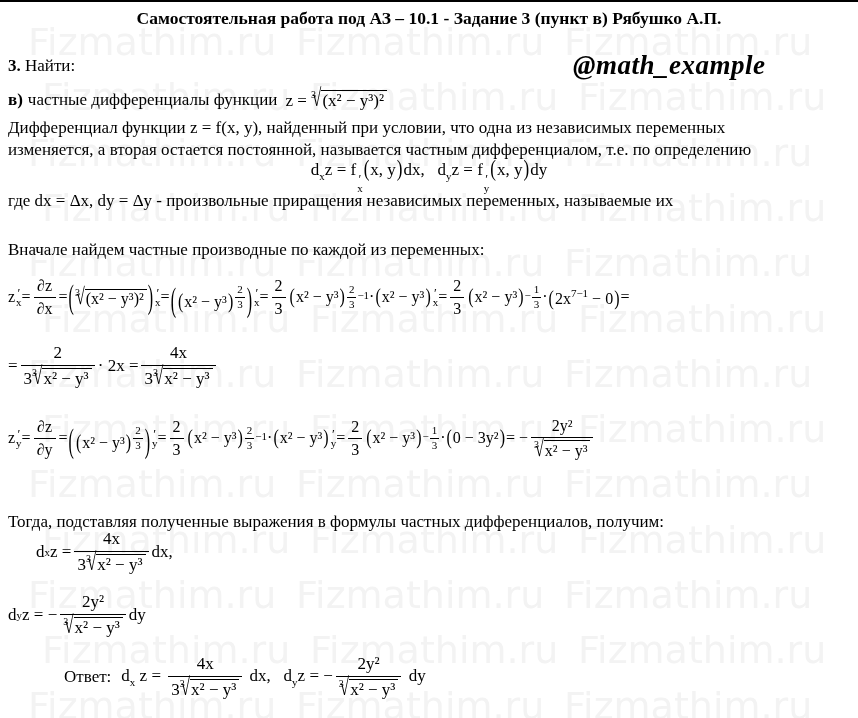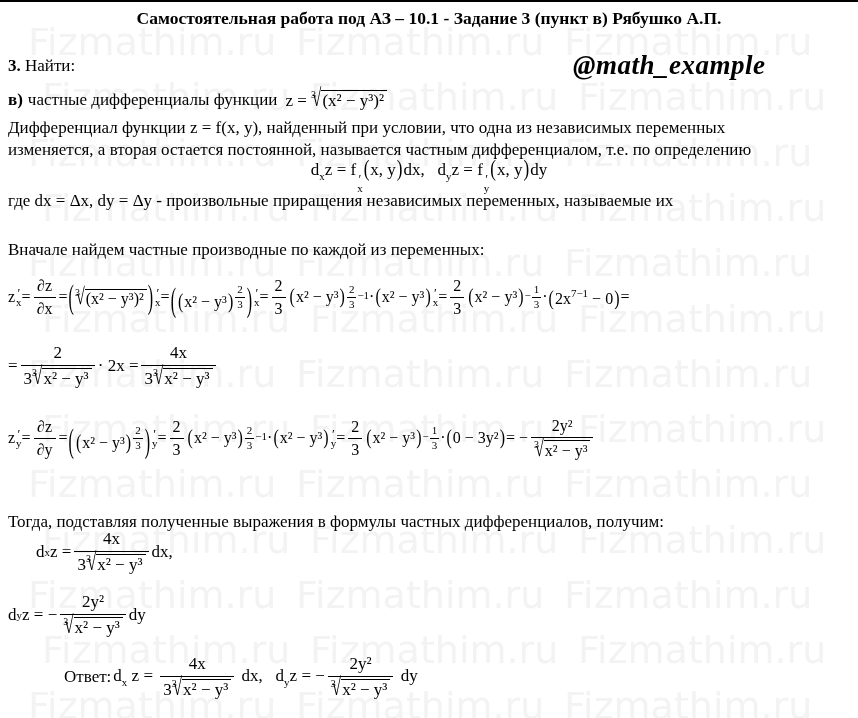--- a/index.html
+++ b/index.html
@@ -185,16 +185,16 @@
         <span class="num">4x</span>
         <span class="den">3<span class="root"><span class="ridx">3</span><span class="rsgn">√</span><span class="rbar">x² − y³</span></span></span>
       </span> dx,</div>
 
   <div class="blk flexrow math" style="left:8px;top:584px;height:62px;">d<span class="subb">y</span>z = −<span class="frac">
         <span class="num">2y²</span>
         <span class="den"><span class="root"><span class="ridx">3</span><span class="rsgn">√</span><span class="rbar">x² − y³</span></span></span>
       </span> dy</div>
 
   <div class="blk flexrow math" style="left:64px;top:645px;height:64px;">
-    <span class="textline" style="margin-right:2px;">Ответ:</span>
+    <span class="textline" style="margin-right:10px;">Ответ:</span>
     <span class="math">d<span class="subb">x</span> z = <span class="frac"><span class="num">4x</span><span class="den">3<span class="root"><span class="ridx">3</span><span class="rsgn">√</span><span class="rbar">x² − y³</span></span></span></span> dx,  d<span class="subb">y</span>z = −<span class="frac"><span class="num">2y²</span><span class="den"><span class="root"><span class="ridx">3</span><span class="rsgn">√</span><span class="rbar">x² − y³</span></span></span></span> dy</span>
   </div>
 </div>
 
 </body></html>

